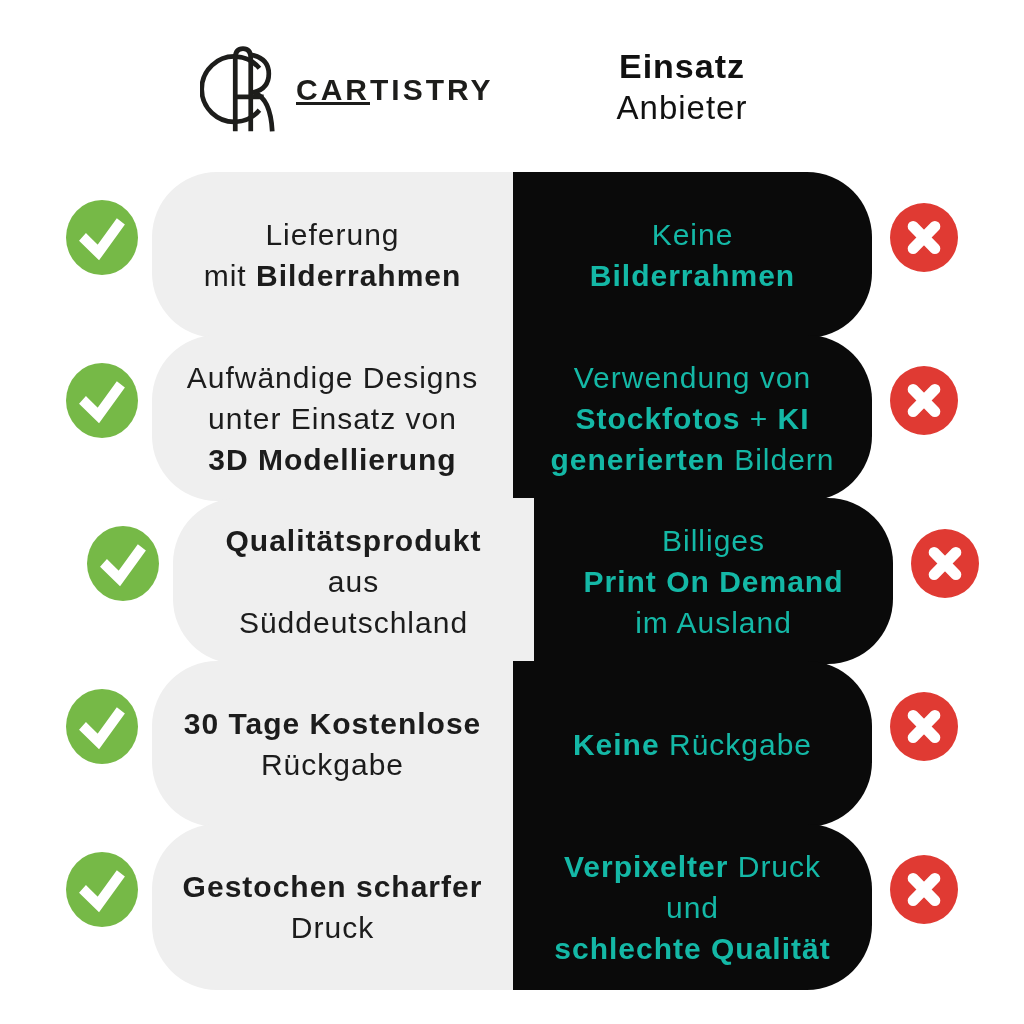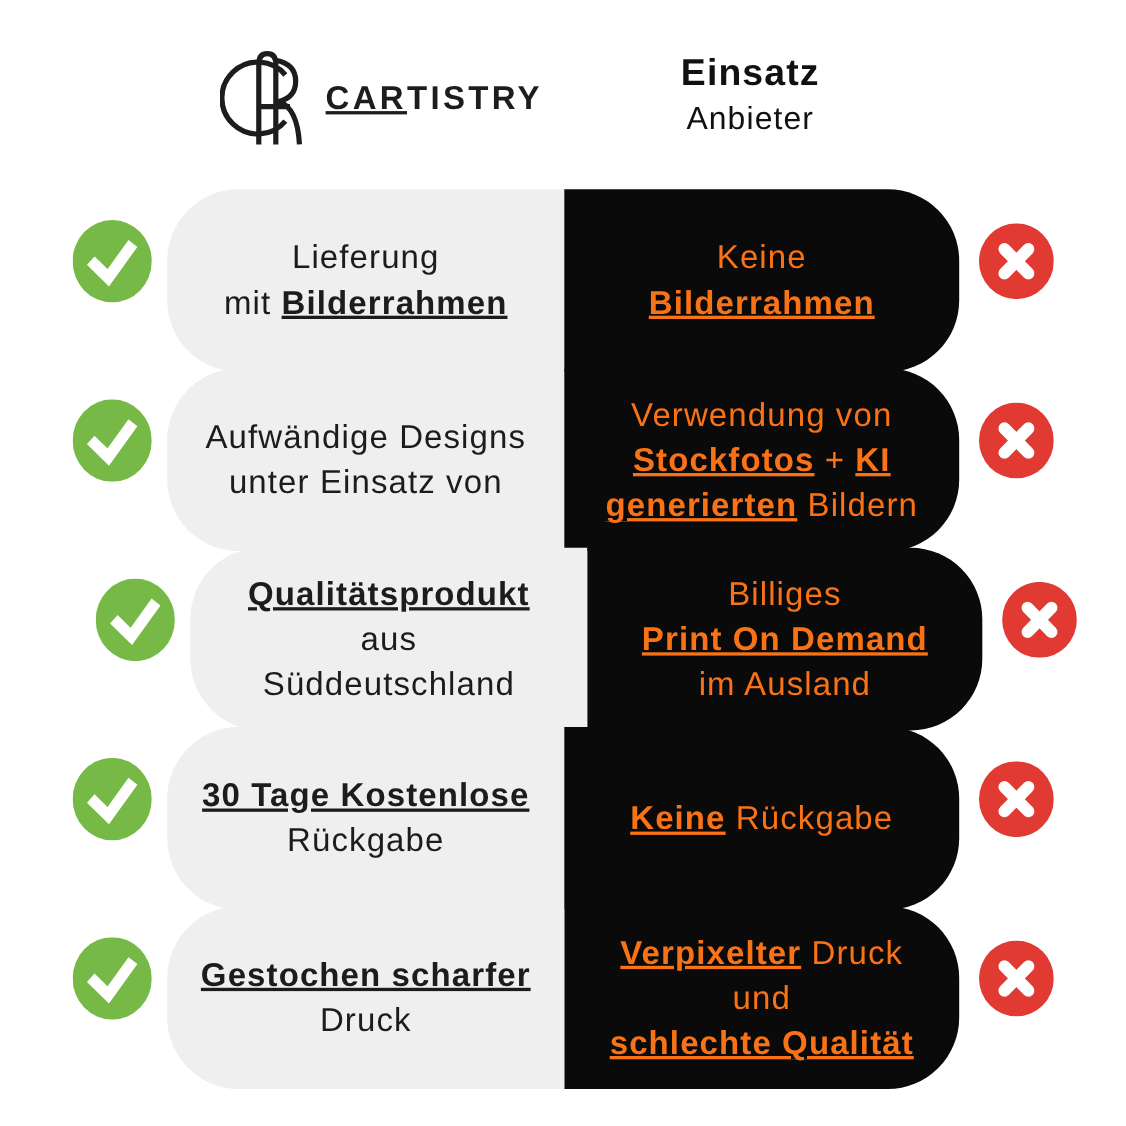--- a/index.html
+++ b/index.html
@@ -17,39 +17,39 @@
   .wordmark{
     margin-left:10px;font-size:30px;letter-spacing:3px;color:#1d1d1b;
     white-space:nowrap;
   }
   .wordmark .wm-bold{font-weight:700;text-decoration:underline;}
   .wordmark .wm-rest{font-weight:700;}
   .competitor-title{
     position:absolute;left:542px;top:44px;width:280px;text-align:center;color:#111;
   }
   .competitor-title .l1{font-size:34px;font-weight:700;line-height:44px;letter-spacing:1px;}
-  .competitor-title .l2{font-size:29px;font-weight:400;line-height:40px;letter-spacing:1px;}
+  .competitor-title .l2{font-size:33px;font-weight:400;line-height:40px;letter-spacing:1px;}
   
   .row{position:absolute;left:0;width:1024px;height:130px;}
   .badge{position:absolute;display:block;}
   .badge-check{left:66px;top:28px;width:72px;height:75px;}
   .badge-cross{left:890px;top:31px;width:68px;height:69px;}
   .pill{
     position:absolute;top:0;height:166px;
     display:flex;flex-direction:column;justify-content:center;align-items:center;
     text-align:left;
   }
   .pill-left{
     left:152px;width:361px;background:#efefef;border-radius:65px 0 0 65px;color:#1c1c1c;
   }
   .pill-right{
-    left:513px;width:359px;background:#0a0a0a;border-radius:0 65px 65px 0;color:#f97316;
+    left:513px;width:359px;background:#0a0a0a;border-radius:0 65px 65px 0;color:#14b8a6;
   }
   .line{font-size:30px;font-weight:400;line-height:41px;letter-spacing:1px;white-space:nowrap;}
-  .line b{font-weight:700;text-decoration:underline;}
+  .line b{font-weight:700;}
 </style>
 </head>
 <body>
 
 <div>
 
   <div class="brand">
     <svg viewBox="0 0 100 104" fill="none" stroke="#1d1d1b" stroke-width="5.5" stroke-linecap="butt">
       <path d="M 69.1 26.6 A 38 38 0 1 0 69.1 75.4"></path>
       <path d="M 41 100 L 41 15 Q 41 4 50 4 Q 59 4 59 15 L 59 100"></path>
@@ -86,20 +86,21 @@
         </svg>
       </div>
       <div class="row" style="top: 335px; border-radius: 10px;">
         <svg class="badge badge-check" viewBox="0 0 100 100" preserveAspectRatio="none">
           <circle cx="50" cy="50" r="50" fill="#76b947"></circle>
           <polyline points="28,54 45,70 72,34" fill="none" stroke="#ffffff" stroke-width="14" stroke-linecap="square" stroke-linejoin="miter"></polyline>
         </svg>
         <div class="pill pill-left">
           <div class="line">Aufwändige Designs</div>
           <div class="line">unter Einsatz von</div>
+          <div class="line"><b>3D Modellierung</b></div>
         </div>
         <div class="pill pill-right">
           <div class="line">Verwendung von</div>
           <div class="line"><b>Stockfotos</b> + <b>KI</b></div>
           <div class="line"><b>generierten</b> Bildern</div>
         </div>
         <svg class="badge badge-cross" viewBox="0 0 100 100" preserveAspectRatio="none">
           <circle cx="50" cy="50" r="50" fill="#e03a33"></circle>
           <line x1="34" y1="34" x2="66" y2="66" stroke="#ffffff" stroke-width="16" stroke-linecap="round"></line>
           <line x1="66" y1="34" x2="34" y2="66" stroke="#ffffff" stroke-width="16" stroke-linecap="round"></line>

